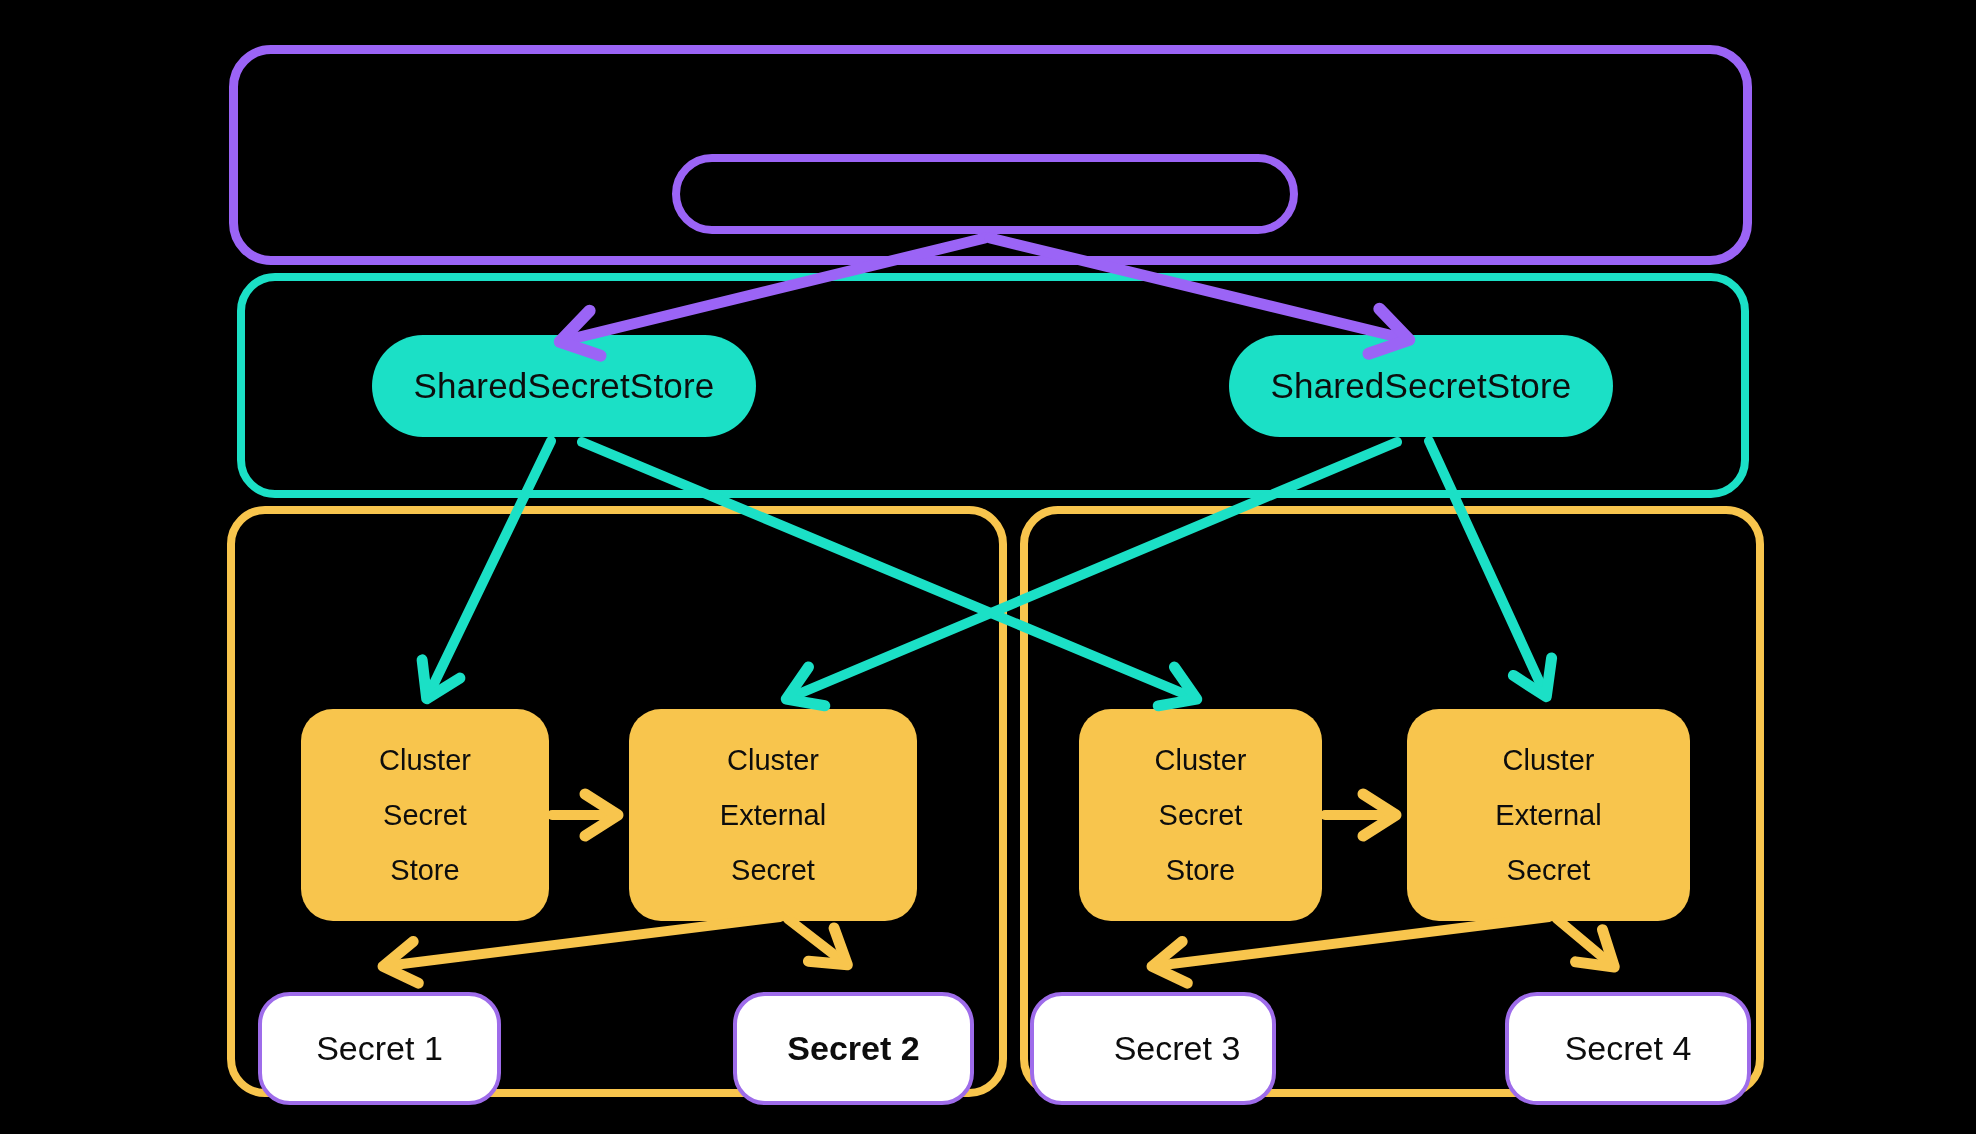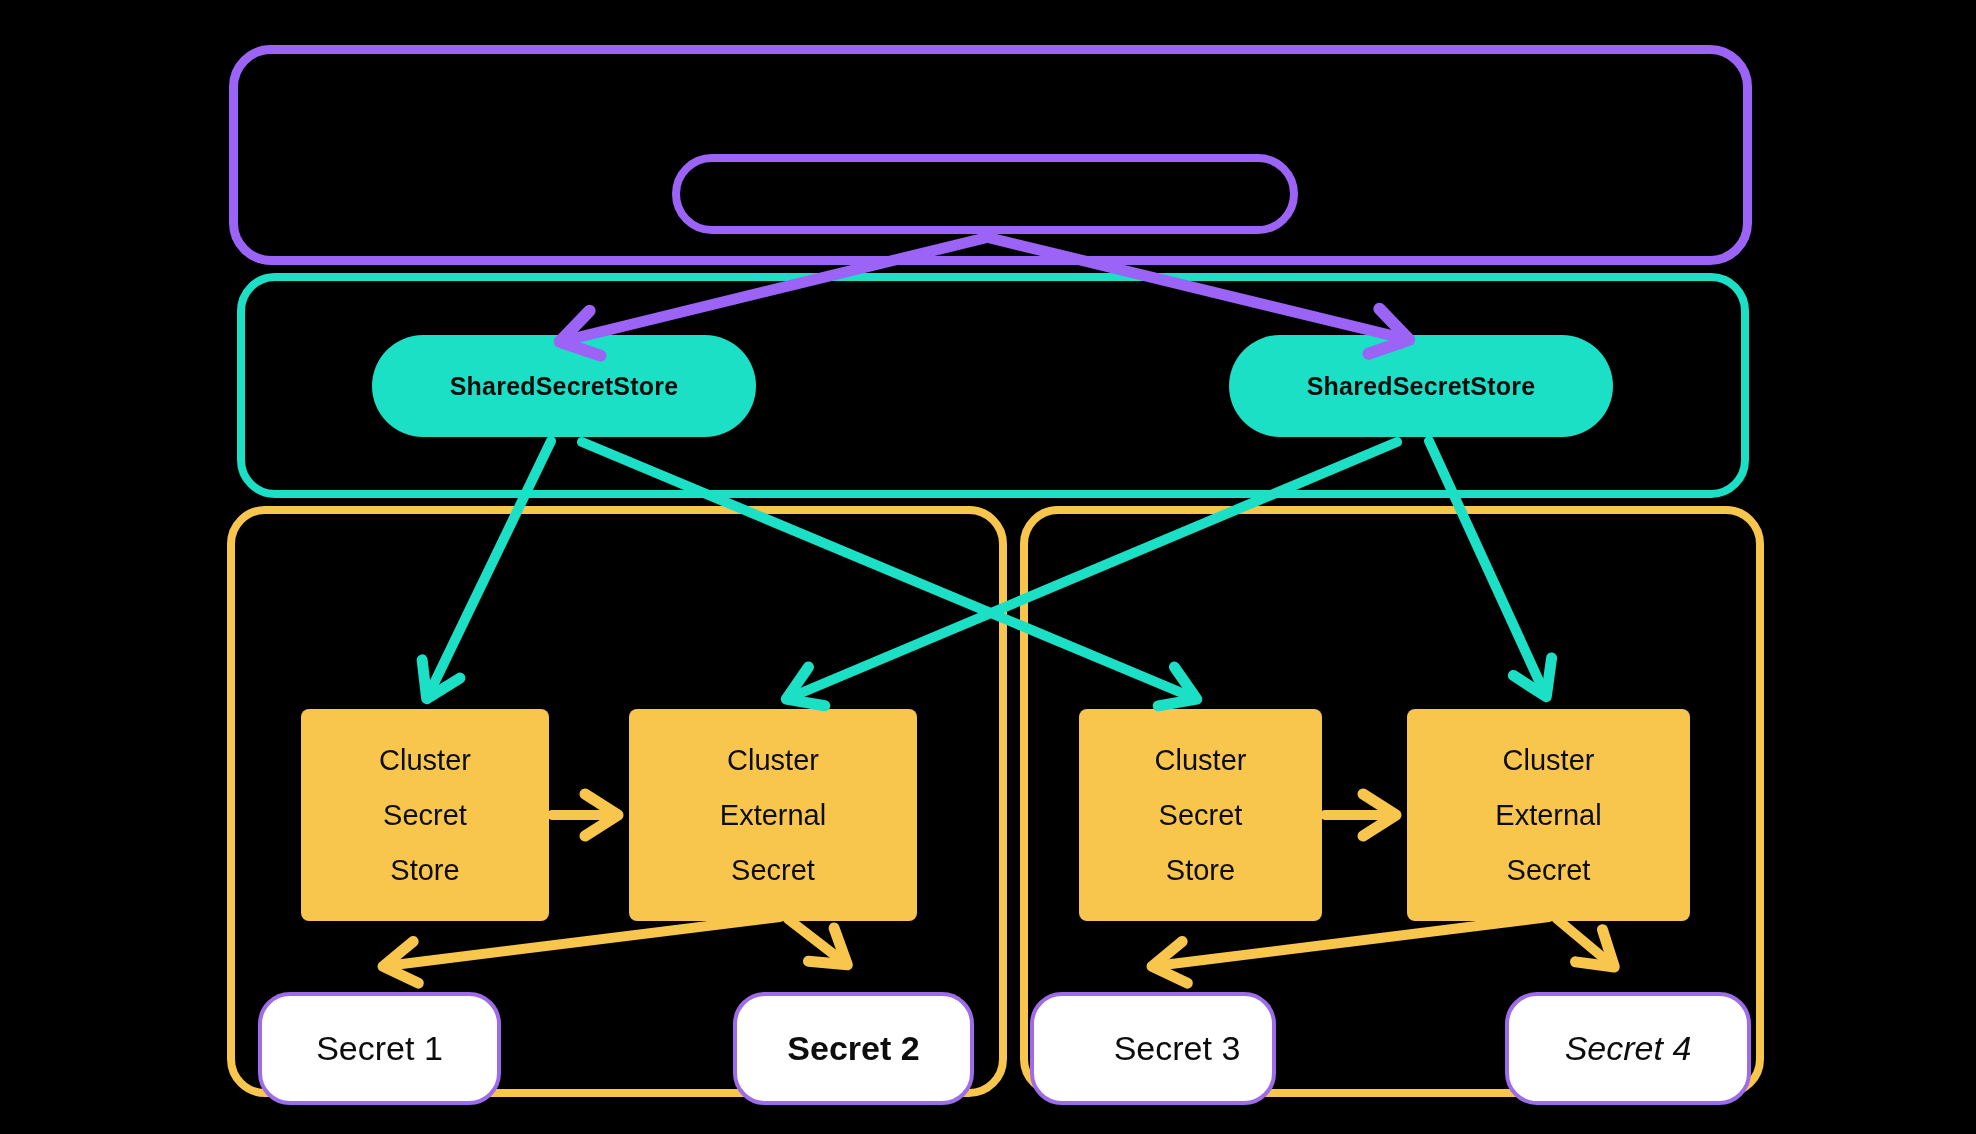--- a/index.html
+++ b/index.html
@@ -22,41 +22,41 @@
   .top-box{left:229px;top:45px;width:1523px;height:220px;border:9px solid var(--purple);border-radius:42px;}
   .inner-pill{left:672px;top:154px;width:626px;height:80px;border:8px solid var(--purple);border-radius:40px;}
   .mid-band{left:237px;top:273px;width:1512px;height:225px;border:8px solid var(--teal);border-radius:38px;}
   .group{top:506px;height:591px;border:8px solid var(--orange);border-radius:38px;}
   .group-left{left:227px;width:780px;}
   .group-right{left:1020px;width:744px;}
 
   
   .store-pill{top:335px;width:384px;height:102px;background:var(--teal);border-radius:51px;
     display:flex;align-items:center;justify-content:center;
-    font-size:25px;color:var(--label_text);letter-spacing:.2px;font-weight:bold;}
+    font-size:35px;color:var(--label_text);letter-spacing:.2px;}
   .store-left{left:372px;}
   .store-right{left:1229px;}
 
   
-  .node{top:709px;height:212px;background:var(--orange);border-radius:8px;
+  .node{top:709px;height:212px;background:var(--orange);border-radius:32px;
     display:flex;align-items:center;justify-content:center;text-align:center;
     font-size:29px;line-height:55px;color:var(--label_text);white-space:pre-line;}
   .l-css{left:301px;width:248px;}
   .l-ces{left:629px;width:288px;}
   .r-css{left:1079px;width:243px;}
   .r-ces{left:1407px;width:283px;}
 
   
   .secret{top:992px;height:113px;background:var(--secret_fill);border:4px solid var(--secret_border);
     border-radius:32px;display:flex;align-items:center;justify-content:center;
     font-size:34px;color:var(--label_text);}
   .s1{left:258px;width:243px;}
   .s2{left:733px;width:241px;font-weight:bold;}
   .s3{left:1030px;width:246px;padding-left:48px;}
-  .s4{left:1505px;width:246px;font-style:italic;}
+  .s4{left:1505px;width:246px;}
 
   
   svg.arrows{left:0;top:0;width:1976px;height:1134px;pointer-events:none;}
   .ln{fill:none;stroke-linecap:round;stroke-linejoin:round;}
   .ln-purple{stroke:var(--purple);stroke-width:11;}
   .ln-teal{stroke:var(--teal);stroke-width:10;}
   .ln-orange{stroke:var(--orange);stroke-width:10;}
   .mk-purple path{stroke:var(--purple);}
   .mk-teal path{stroke:var(--teal);}
   .mk-orange path{stroke:var(--orange);}

